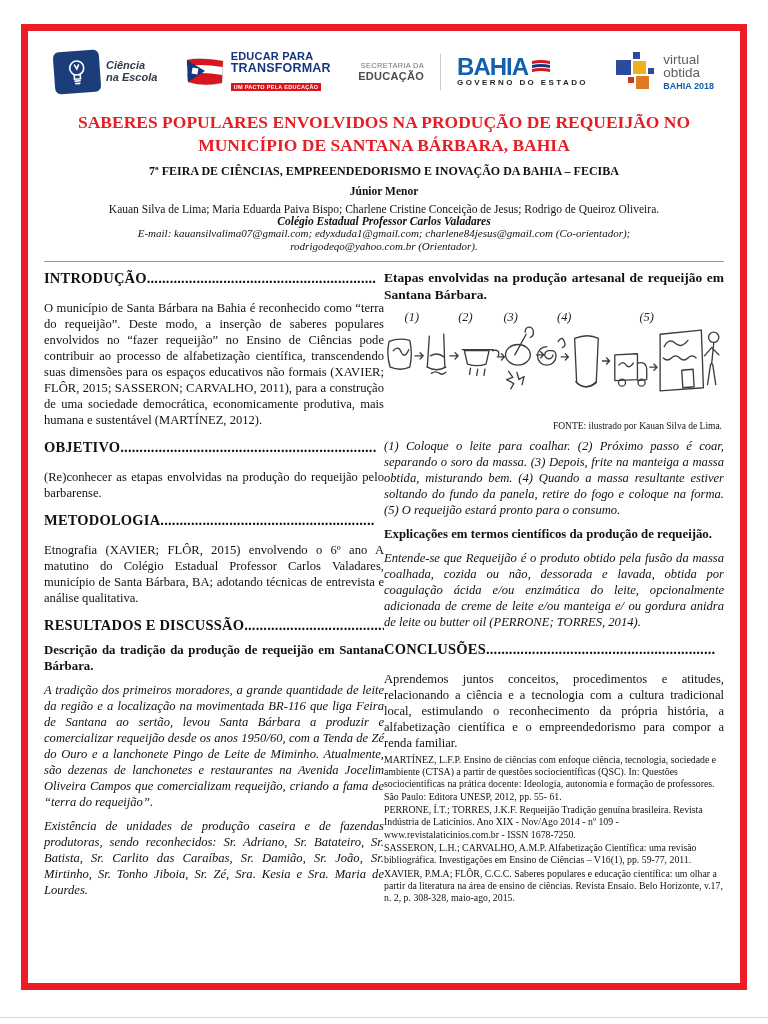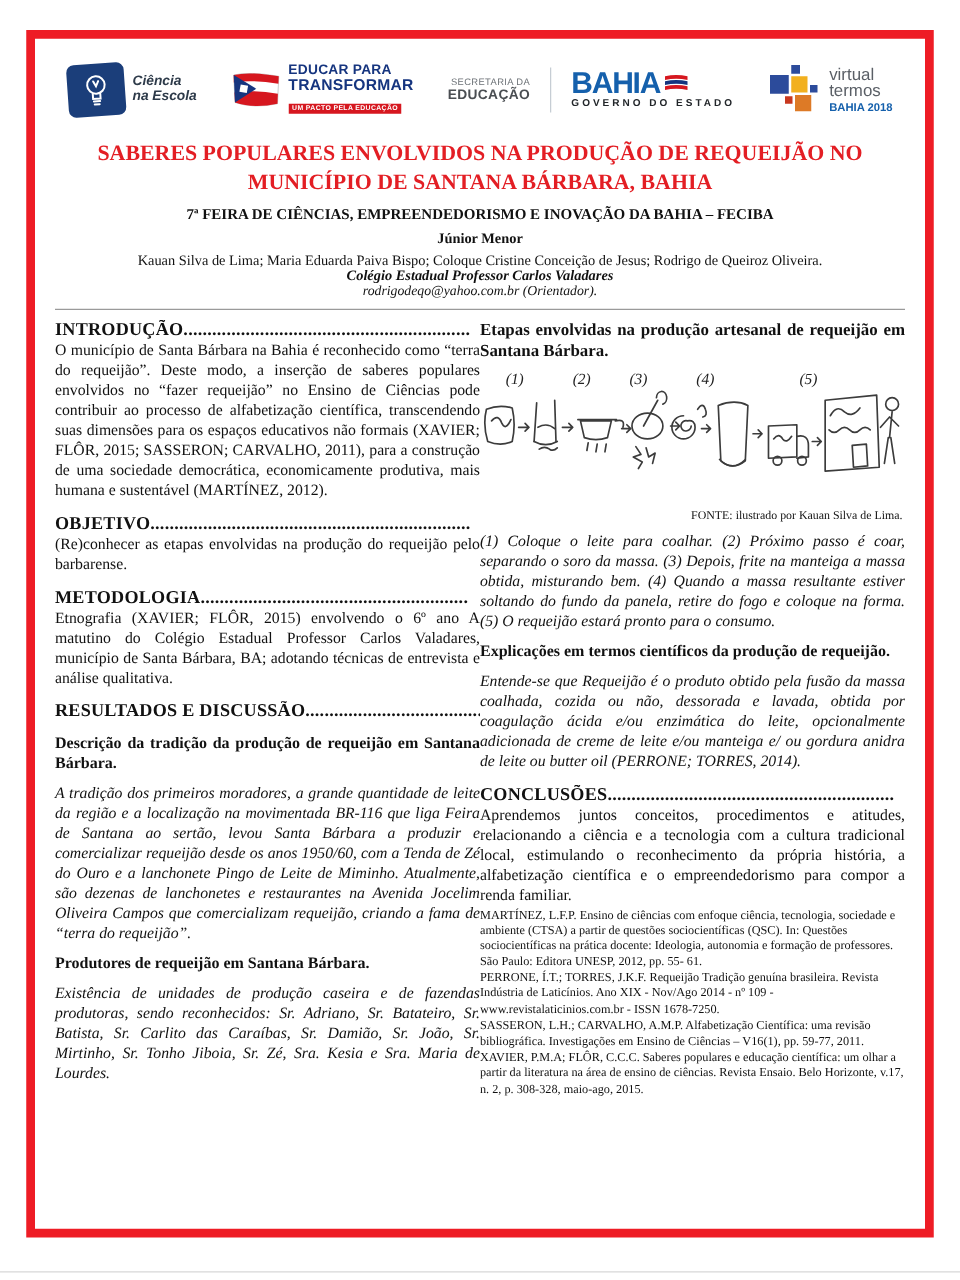--- a/index.html
+++ b/index.html
@@ -49,21 +49,21 @@
   .hr { margin-top:7px; border-top:1px solid #9a9a9a; }
 
   
   .cols { display:flex; margin-top:6px; }
   .col { flex:1; min-width:0; }
 
   .sec-h { font-weight:bold; font-size:14.5px; white-space:nowrap; overflow:hidden;
            margin-top:10px; letter-spacing:.2px; }
   .sec-h:first-child { margin-top:2px; }
   .sub-h { font-weight:bold; font-size:12.8px; text-align:justify; margin-top:9px; line-height:1.25; }
-  .body-t { font-size:12.6px; line-height:1.27; text-align:justify; margin-top:0; }
+  .body-t { font-size:12.6px; line-height:1.27; text-align:justify; margin-top:14px; }
   .body-i { font-style:italic; }
   .gap { margin-top:8px; }
 
   
   .figure-wrap { margin-top:3px; }
   .fig-caption { text-align:right; font-size:9.5px; margin-top:2px; padding-right:2px; }
   svg.sketch text { font-family:"Liberation Serif", serif; font-style:italic; font-size:12px; fill:#222; }
   svg.sketch path, svg.sketch circle, svg.sketch ellipse, svg.sketch line
       { stroke:#3c3c3c; fill:none; stroke-width:1.3; stroke-linecap:round; stroke-linejoin:round; }
 
@@ -133,52 +133,52 @@
         <svg width="42" height="42" viewBox="0 0 42 42">
           <rect x="1" y="9" width="15" height="15" fill="#2c4b9b"></rect>
           <rect x="18" y="1" width="7" height="7" fill="#2c4b9b"></rect>
           <rect x="18" y="10" width="13" height="13" fill="#f2b01e"></rect>
           <rect x="13" y="26" width="6" height="6" fill="#c8381f"></rect>
           <rect x="21" y="25" width="13" height="13" fill="#dd7a26"></rect>
           <rect x="33" y="17" width="6" height="6" fill="#2c4b9b"></rect>
         </svg>
         <div class="ve-text">
           <div class="l">virtual</div>
-          <div class="l">termos</div>
+          <div class="l">obtida</div>
           <div class="badge">BAHIA 2018</div>
         </div>
       </div>
     </div>
 
     <div class="title">SABERES POPULARES ENVOLVIDOS NA PRODUÇÃO DE REQUEIJÃO NO MUNICÍPIO DE SANTANA BÁRBARA, BAHIA</div>
     <div class="event">7ª FEIRA DE CIÊNCIAS, EMPREENDEDORISMO E INOVAÇÃO DA BAHIA – FECIBA</div>
     <div class="category">Júnior Menor</div>
-    <div class="authors">Kauan Silva de Lima; Maria Eduarda Paiva Bispo; Coloque Cristine Conceição de Jesus; Rodrigo de Queiroz Oliveira.</div>
+    <div class="authors">Kauan Silva de Lima; Maria Eduarda Paiva Bispo; Charlene Cristine Conceição de Jesus; Rodrigo de Queiroz Oliveira.</div>
     <div class="institution">Colégio Estadual Professor Carlos Valadares</div>
     <div class="emails">
+      <div>E-mail: kauansilvalima07@gmail.com; edyxduda1@gmail.com; charlene84jesus@gmail.com (Co-orientador);</div>
       <div>rodrigodeqo@yahoo.com.br (Orientador).</div>
     </div>
     <div class="hr"></div>
 
     <div class="cols">
 
       <div class="col">
         <div class="sec-h">INTRODUÇÃO............................................................</div>
         <div class="body-t">O município de Santa Bárbara na Bahia é reconhecido como “terra do requeijão”. Deste modo, a inserção de saberes populares envolvidos no “fazer requeijão” no Ensino de Ciências pode contribuir ao processo de alfabetização científica, transcendendo suas dimensões para os espaços educativos não formais (XAVIER; FLÔR, 2015; SASSERON; CARVALHO, 2011), para a construção de uma sociedade democrática, economicamente produtiva, mais humana e sustentável (MARTÍNEZ, 2012).</div>
 
         <div class="sec-h">OBJETIVO...................................................................</div>
         <div class="body-t">(Re)conhecer as etapas envolvidas na produção do requeijão pelo barbarense.</div>
 
         <div class="sec-h">METODOLOGIA........................................................</div>
         <div class="body-t">Etnografia (XAVIER; FLÔR, 2015) envolvendo o 6º ano A matutino do Colégio Estadual Professor Carlos Valadares, município de Santa Bárbara, BA; adotando técnicas de entrevista e análise qualitativa.</div>
 
         <div class="sec-h">RESULTADOS E DISCUSSÃO.............................................</div>
         <div class="sub-h">Descrição da tradição da produção de requeijão em Santana Bárbara.</div>
         <div class="body-t body-i gap">A tradição dos primeiros moradores, a grande quantidade de leite da região e a localização na movimentada BR-116 que liga Feira de Santana ao sertão, levou Santa Bárbara a produzir e comercializar requeijão desde os anos 1950/60, com a Tenda de Zé do Ouro e a lanchonete Pingo de Leite de Miminho. Atualmente, são dezenas de lanchonetes e restaurantes na Avenida Jocelim Oliveira Campos que comercializam requeijão, criando a fama de “terra do requeijão”.</div>
-        <div class="sub-h gap">Produtores de requeijão em Santana Bárbara.</div>
         <div class="body-t body-i gap">Existência de unidades de produção caseira e de fazendas produtoras, sendo reconhecidos: Sr. Adriano, Sr. Batateiro, Sr. Batista, Sr. Carlito das Caraíbas, Sr. Damião, Sr. João, Sr. Mirtinho, Sr. Tonho Jiboia, Sr. Zé, Sra. Kesia e Sra. Maria de Lourdes.</div>
       </div>
 
       <div class="col">
         <div class="sub-h" style="margin-top:2px; font-size:13.5px;">Etapas envolvidas na produção artesanal de requeijão em Santana Bárbara.</div>
 
         <div class="figure-wrap">
           <svg class="sketch" width="100%" height="108" viewBox="0 0 330 104">
 
             <text x="20" y="13">(1)</text>

